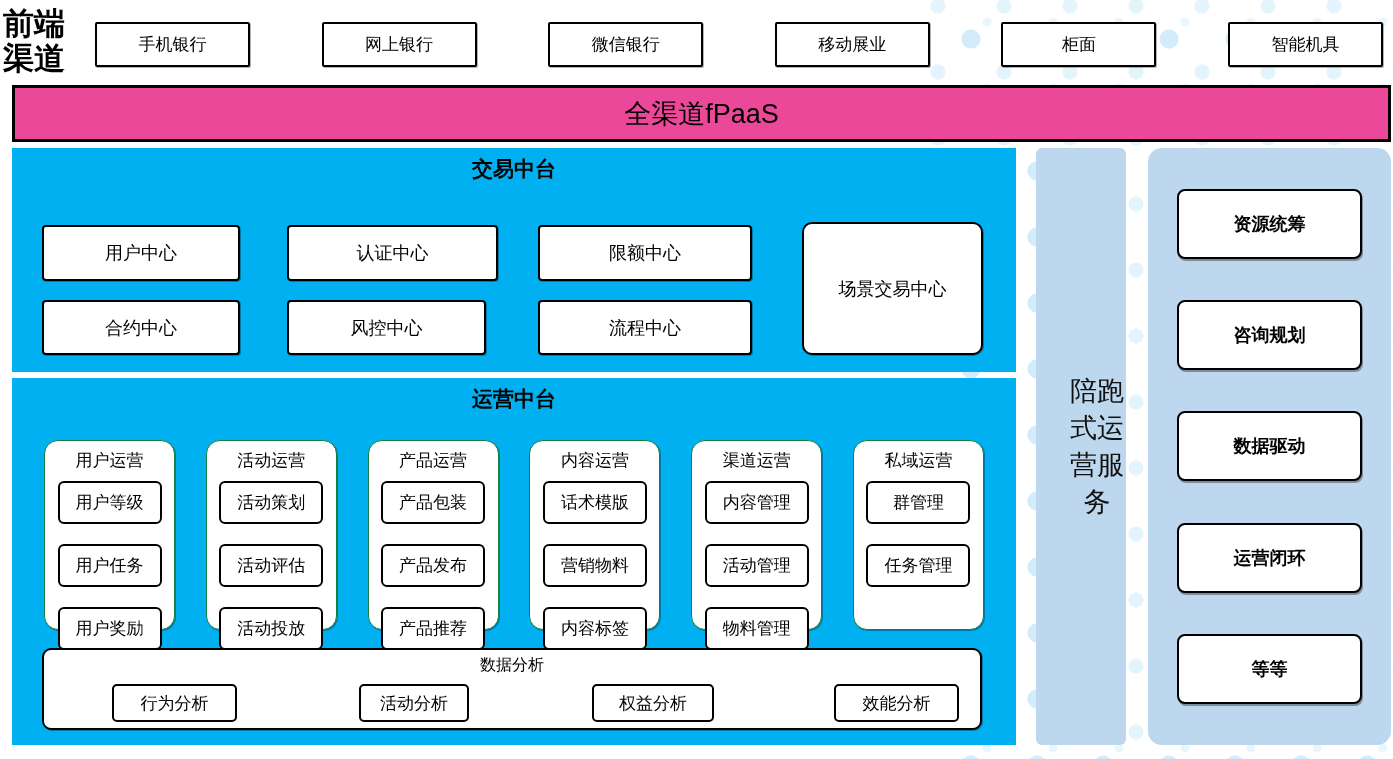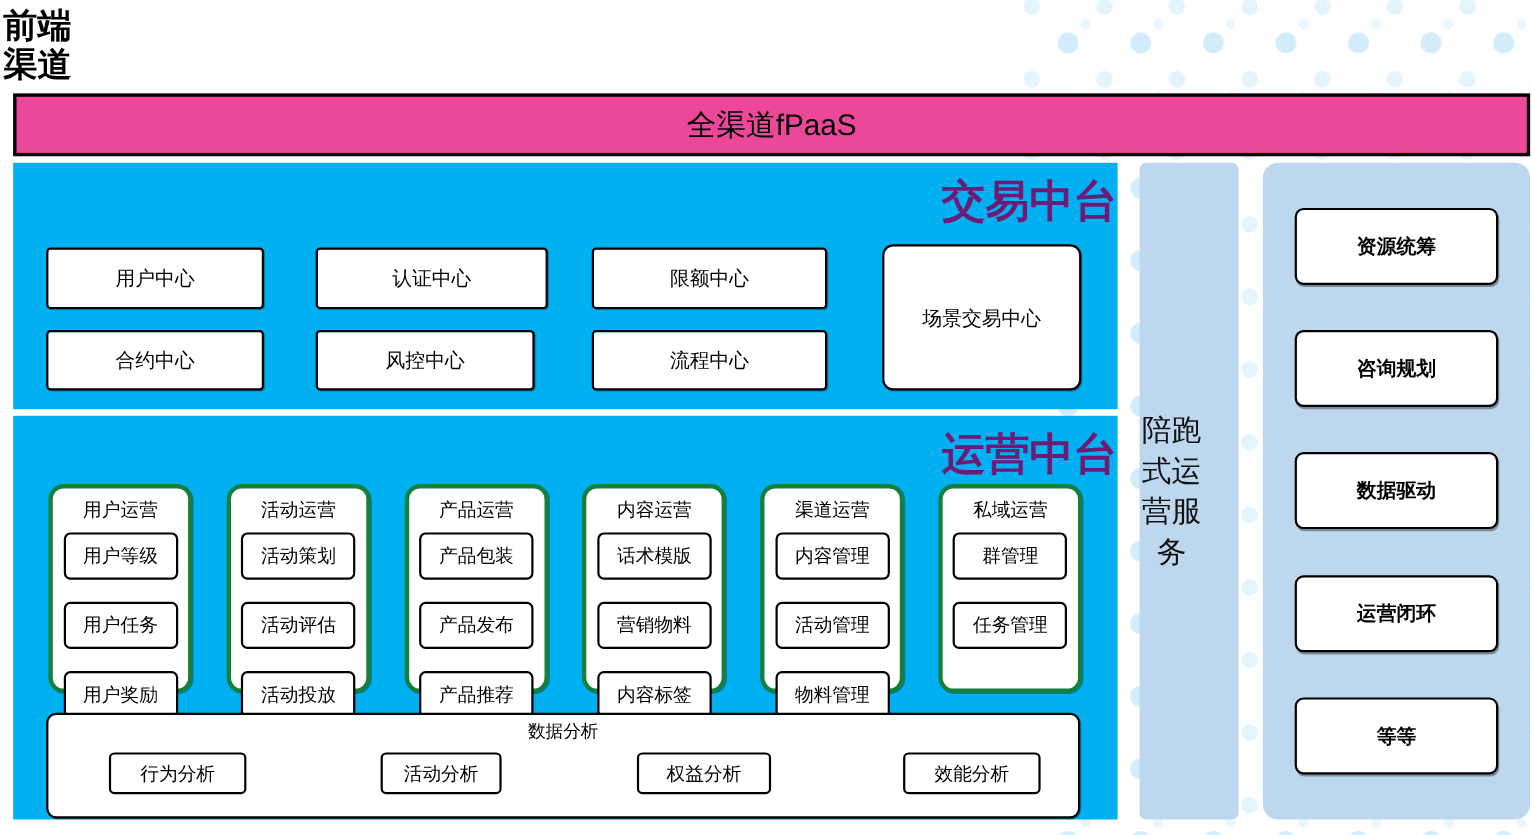--- a/index.html
+++ b/index.html
@@ -38,67 +38,67 @@
   .fpaas {
     position: absolute; left: 12px; top: 85px; width: 1379px; height: 57px;
     background: #ec4899; border: 3px solid #000;
     display: flex; align-items: center; justify-content: center;
     font-size: 27px;
   }
   .panel { position: absolute; background: #00B0F0; }
   .trade-panel { left: 12px; top: 148px; width: 1004px; height: 224px; }
   .ops-panel   { left: 12px; top: 378px; width: 1004px; height: 367px; }
   .panel-title {
-    width: 100%; text-align: right; padding-top: 7px;
+    width: 100%; text-align: center; padding-top: 7px;
     font-family: "Liberation Serif", "DejaVu Serif", serif;
-    font-weight: bold; font-size: 40px; color: #701a75;
+    font-weight: bold; font-size: 21px; color: #000000;
   }
   .wbox {
     position: absolute; background: #fff; border: 2px solid #000; border-radius: 4px;
     display: flex; align-items: center; justify-content: center;
     font-size: 18px; box-shadow: 1px 1px 0 rgba(0,0,0,.30);
   }
   .tall-box { border-radius: 10px; }
   .ops-columns {
     position: absolute; left: 32px; top: 62px; width: 940px; height: 190px;
     display: flex; justify-content: space-between;
   }
   .ops-card {
     width: 131px; height: 190px; background: #fff;
-    border: 4px solid #15803d; border-radius: 14px;
+    border: 1px solid #15803d; border-radius: 14px;
     display: flex; flex-direction: column; align-items: center;
     padding-top: 8px; box-shadow: 1px 1px 0 rgba(0,0,0,.30);
   }
   .ops-card-title { font-size: 17px; font-weight: 500; margin-bottom: 9px; }
   .ops-items { display: flex; flex-direction: column; gap: 20px; }
   .sbox {
     width: 104px; height: 43px; background: #fff;
     border: 2px solid #000; border-radius: 6px;
     display: flex; align-items: center; justify-content: center;
     font-size: 17px;
   }
   .analysis {
-    position: absolute; left: 30px; top: 270px; width: 940px; height: 96px;
+    position: absolute; left: 30px; top: 270px; width: 940px; height: 82px;
     background: #fff; border: 2px solid #000; border-radius: 9px;
     box-shadow: 1px 1px 0 rgba(0,0,0,.30);
   }
   .analysis-title { width: 100%; text-align: center; padding-top: 5px; font-size: 16px; }
   .abox {
     position: absolute; top: 34px; height: 38px; background: #fff;
     border: 2px solid #000; border-radius: 5px;
-    display: flex; align-items: center; justify-content: center; font-size: 17px;
+    display: flex; align-items: center; justify-content: center; font-size: 17px; margin-left: 13px;
   }
   .abox1 { left: 55px;  width: 125px; }
   .abox2 { left: 302px; width: 110px; }
   .abox3 { left: 535px; width: 122px; }
   .abox4 { left: 777px; width: 125px; }
   .side-strip {
     position: absolute; left: 1036px; top: 148px; width: 90px; height: 597px;
     background: #BDD7EE; border-radius: 6px;
-    display: flex; align-items: center; justify-content: flex-start;
+    display: flex; align-items: center; justify-content: flex-end;
   }
   .side-text {
     width: 58px; font-size: 27px; line-height: 37px;
     text-align: center; word-break: break-all; color: #111;
   }
   .right-panel {
     position: absolute; left: 1148px; top: 148px; width: 243px; height: 597px;
     background: #BDD7EE; border-radius: 14px;
     display: flex; flex-direction: column; justify-content: space-evenly; align-items: center;
   }
@@ -110,20 +110,40 @@
   }
 </style>
 </head>
 <body>
 
 <div class="stage">
 
   <div class="dots-bg"></div>
 
   <div class="front-label">前端渠道</div>
+  <div class="channels-row">
+    <div class="cbox">
+        <span>手机银行</span>
+      </div>
+    <div class="cbox">
+        <span>网上银行</span>
+      </div>
+    <div class="cbox">
+        <span>微信银行</span>
+      </div>
+    <div class="cbox">
+        <span>移动展业</span>
+      </div>
+    <div class="cbox">
+        <span>柜面</span>
+      </div>
+    <div class="cbox">
+        <span>智能机具</span>
+      </div>
+  </div>
 
   <div class="fpaas">
       <span>全渠道fPaaS</span>
     </div>
 
   <div class="panel trade-panel">
     <div class="panel-title">交易中台</div>
     <div class="wbox" style="left:30px;  top:77px;  width:198px; height:56px;">用户中心</div>
     <div class="wbox" style="left:275px; top:77px;  width:211px; height:56px;">认证中心</div>
     <div class="wbox" style="left:526px; top:77px;  width:214px; height:56px;">限额中心</div>

